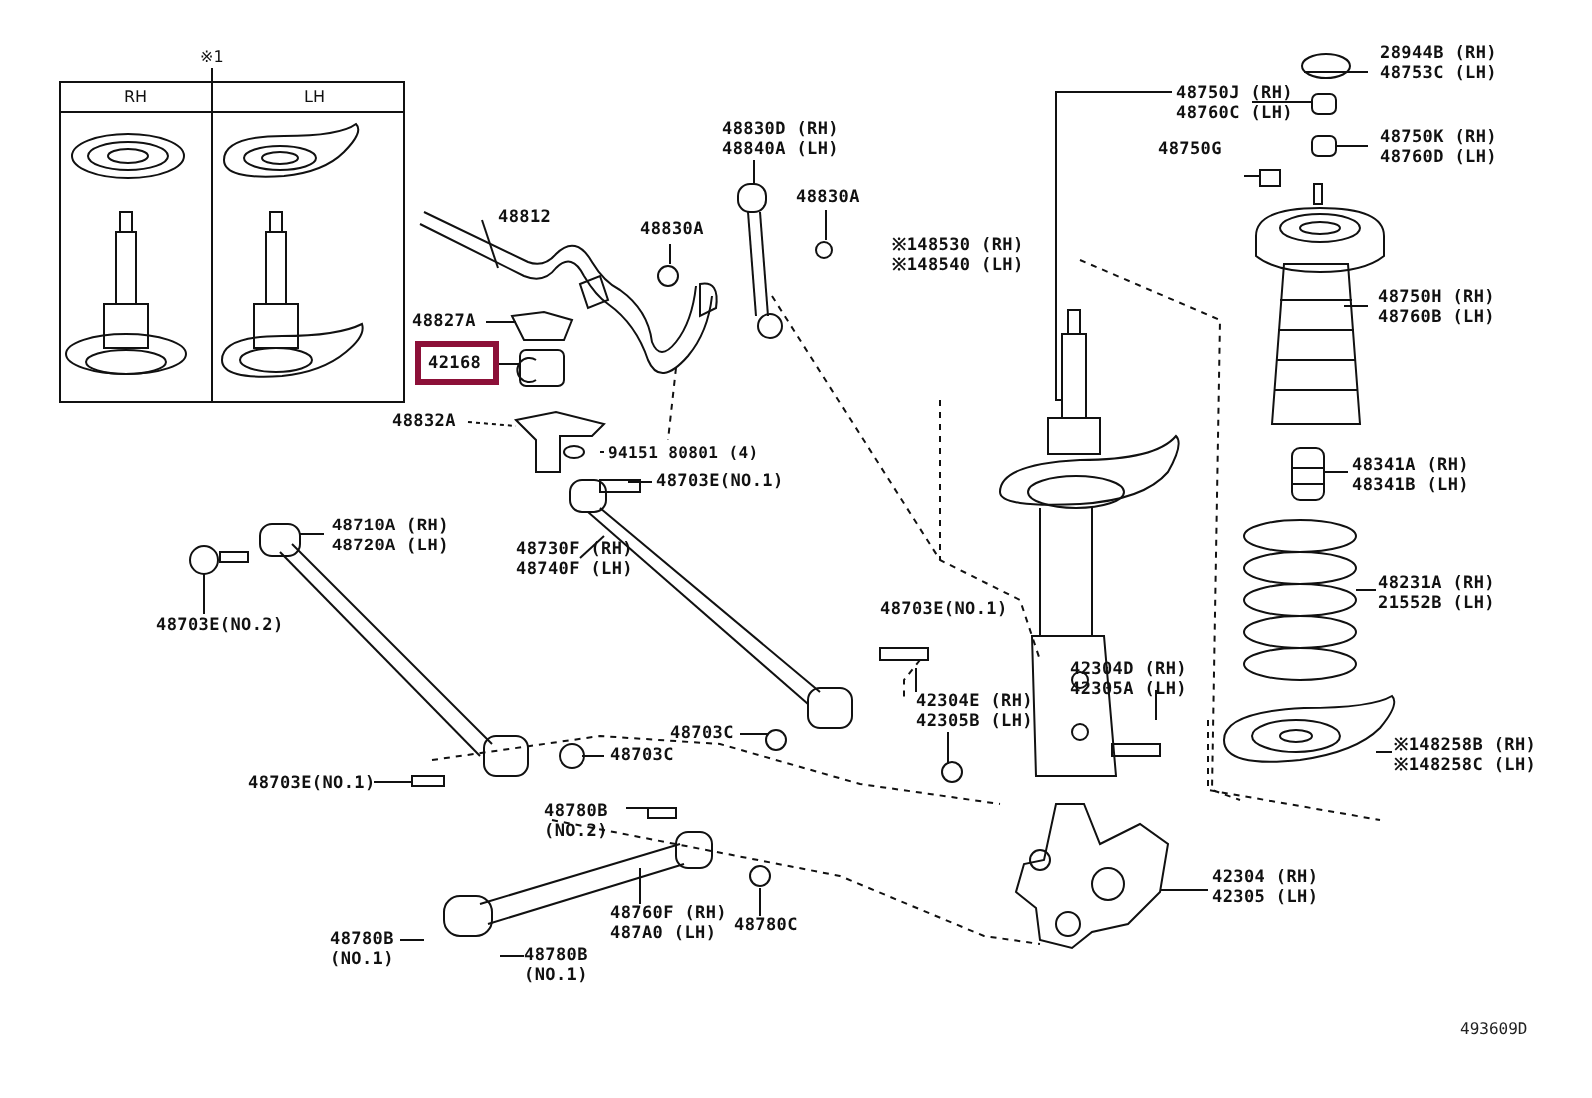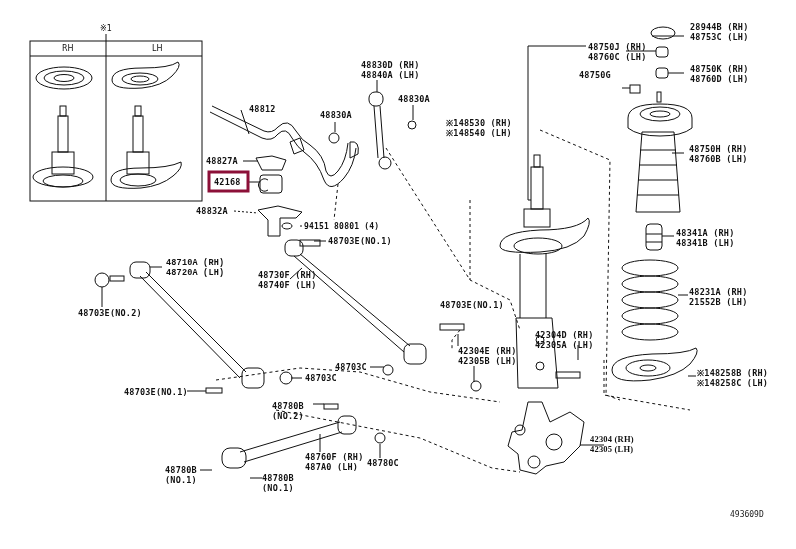--- a/index.html
+++ b/index.html
@@ -254,21 +254,21 @@
 </div>
 
 <div class="lbl" style="left:458px; top:346px;">
   <span class="l2">42304E (RH)</span>
   <span class="l2">42305B (LH)</span>
 </div>
 <div class="lbl" style="left:535px; top:330px;">
   <span class="l2">42304D (RH)</span>
   <span class="l2">42305A (LH)</span>
 </div>
-<div class="lbl" style="left:590px; top:434px;font-family:Liberation Serif, serif;">
+<div class="lbl" style="left:606px; top:434px;">
   <span class="l2">42304 (RH)</span>
   <span class="l2">42305 (LH)</span>
 </div>
 
 <div class="lbl" style="left:446px; top:118px;">
   <span class="l2">※148530 (RH)</span>
   <span class="l2">※148540 (LH)</span>
 </div>
 <div class="lbl" style="left:588px; top:42px;">
   <span class="l2">48750J (RH)</span>

